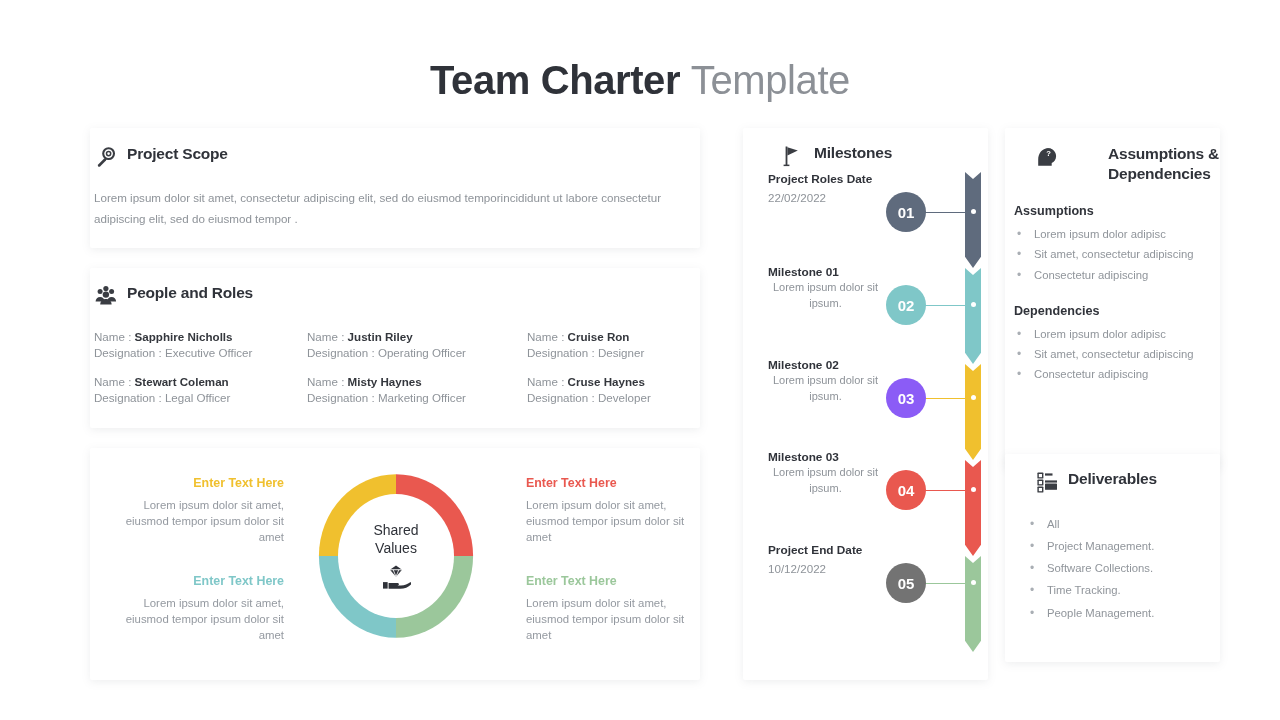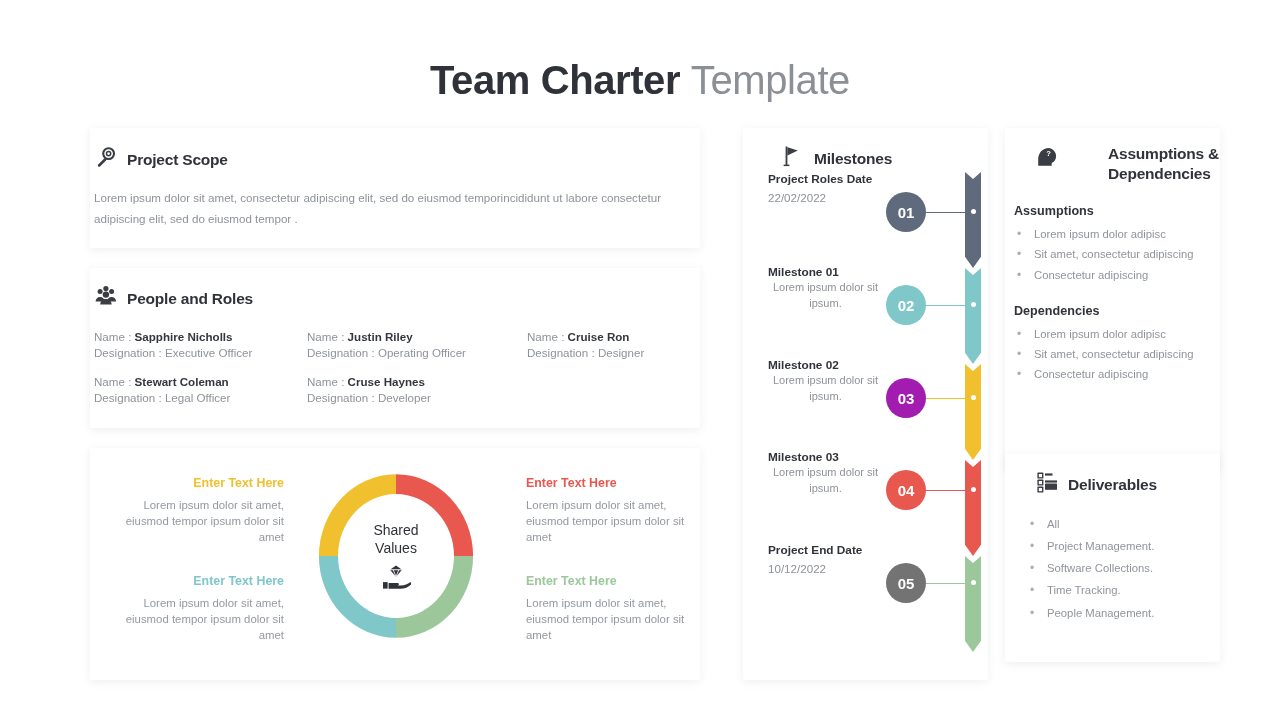--- a/index.html
+++ b/index.html
@@ -23,21 +23,21 @@
     font-size:40px; font-weight:400; color:#8c9096; letter-spacing:-0.4px;
   }
 
   
   .card {
     position:absolute; background:#fff;
     box-shadow:0 2px 9px rgba(120,128,140,0.13);
     border-radius:2px;
   }
 
-  .sec-head { display:flex; align-items:flex-end; gap:9px; }
+  .sec-head { display:flex; align-items:flex-start; gap:9px; }
   .sec-head .ico { width:24px; height:24px; flex:0 0 24px; display:block; }
   .sec-title {
     font-size:15.5px; font-weight:700; color:#30333a; letter-spacing:-0.2px;
   }
 
   .body-text {
     font-size:11.6px; color:#8e9399; line-height:1.85;
   }
 
   
@@ -177,20 +177,24 @@
         <div class="nm"><span>Name :</span> <b>Justin Riley</b></div>
         <div class="dg"><span>Designation :</span> <span>Operating  Officer</span></div>
       </div>
       <div class="person">
         <div class="nm"><span>Name :</span> <b>Cruise Ron</b></div>
         <div class="dg"><span>Designation :</span> <span>Designer</span></div>
       </div>
       <div class="person">
         <div class="nm"><span>Name :</span> <b>Stewart Coleman</b></div>
         <div class="dg"><span>Designation :</span> <span>Legal Officer</span></div>
+      </div>
+      <div class="person">
+        <div class="nm"><span>Name :</span> <b>Misty Haynes</b></div>
+        <div class="dg"><span>Designation :</span> <span>Marketing  Officer</span></div>
       </div>
       <div class="person">
         <div class="nm"><span>Name :</span> <b>Cruse Haynes</b></div>
         <div class="dg"><span>Designation :</span> <span>Developer</span></div>
       </div>
     </div>
   </div>
 
   <div class="card" id="card-values">
     <div class="values-inner">
@@ -282,21 +286,21 @@
         <div class="ms-dot"></div>
       </div>
 
       <div class="ms-row" style="top:186px;">
         <div class="ms-text">
           <div class="ms-title">Milestone 02</div>
 
           <div class="ms-desc">Lorem ipsum dolor sit ipsum.</div>
         </div>
         <div class="ms-conn" style="background: rgb(240, 192, 46);"></div>
-        <div class="ms-circle" style="background: #a21caf;">03</div>
+        <div class="ms-circle" style="background: #8b5cf6;">03</div>
         <div class="ms-dot"></div>
       </div>
 
       <div class="ms-row" style="top:278px;">
         <div class="ms-text">
           <div class="ms-title">Milestone 03</div>
 
           <div class="ms-desc">Lorem ipsum dolor sit ipsum.</div>
         </div>
         <div class="ms-conn" style="background: rgb(233, 88, 79);"></div>

